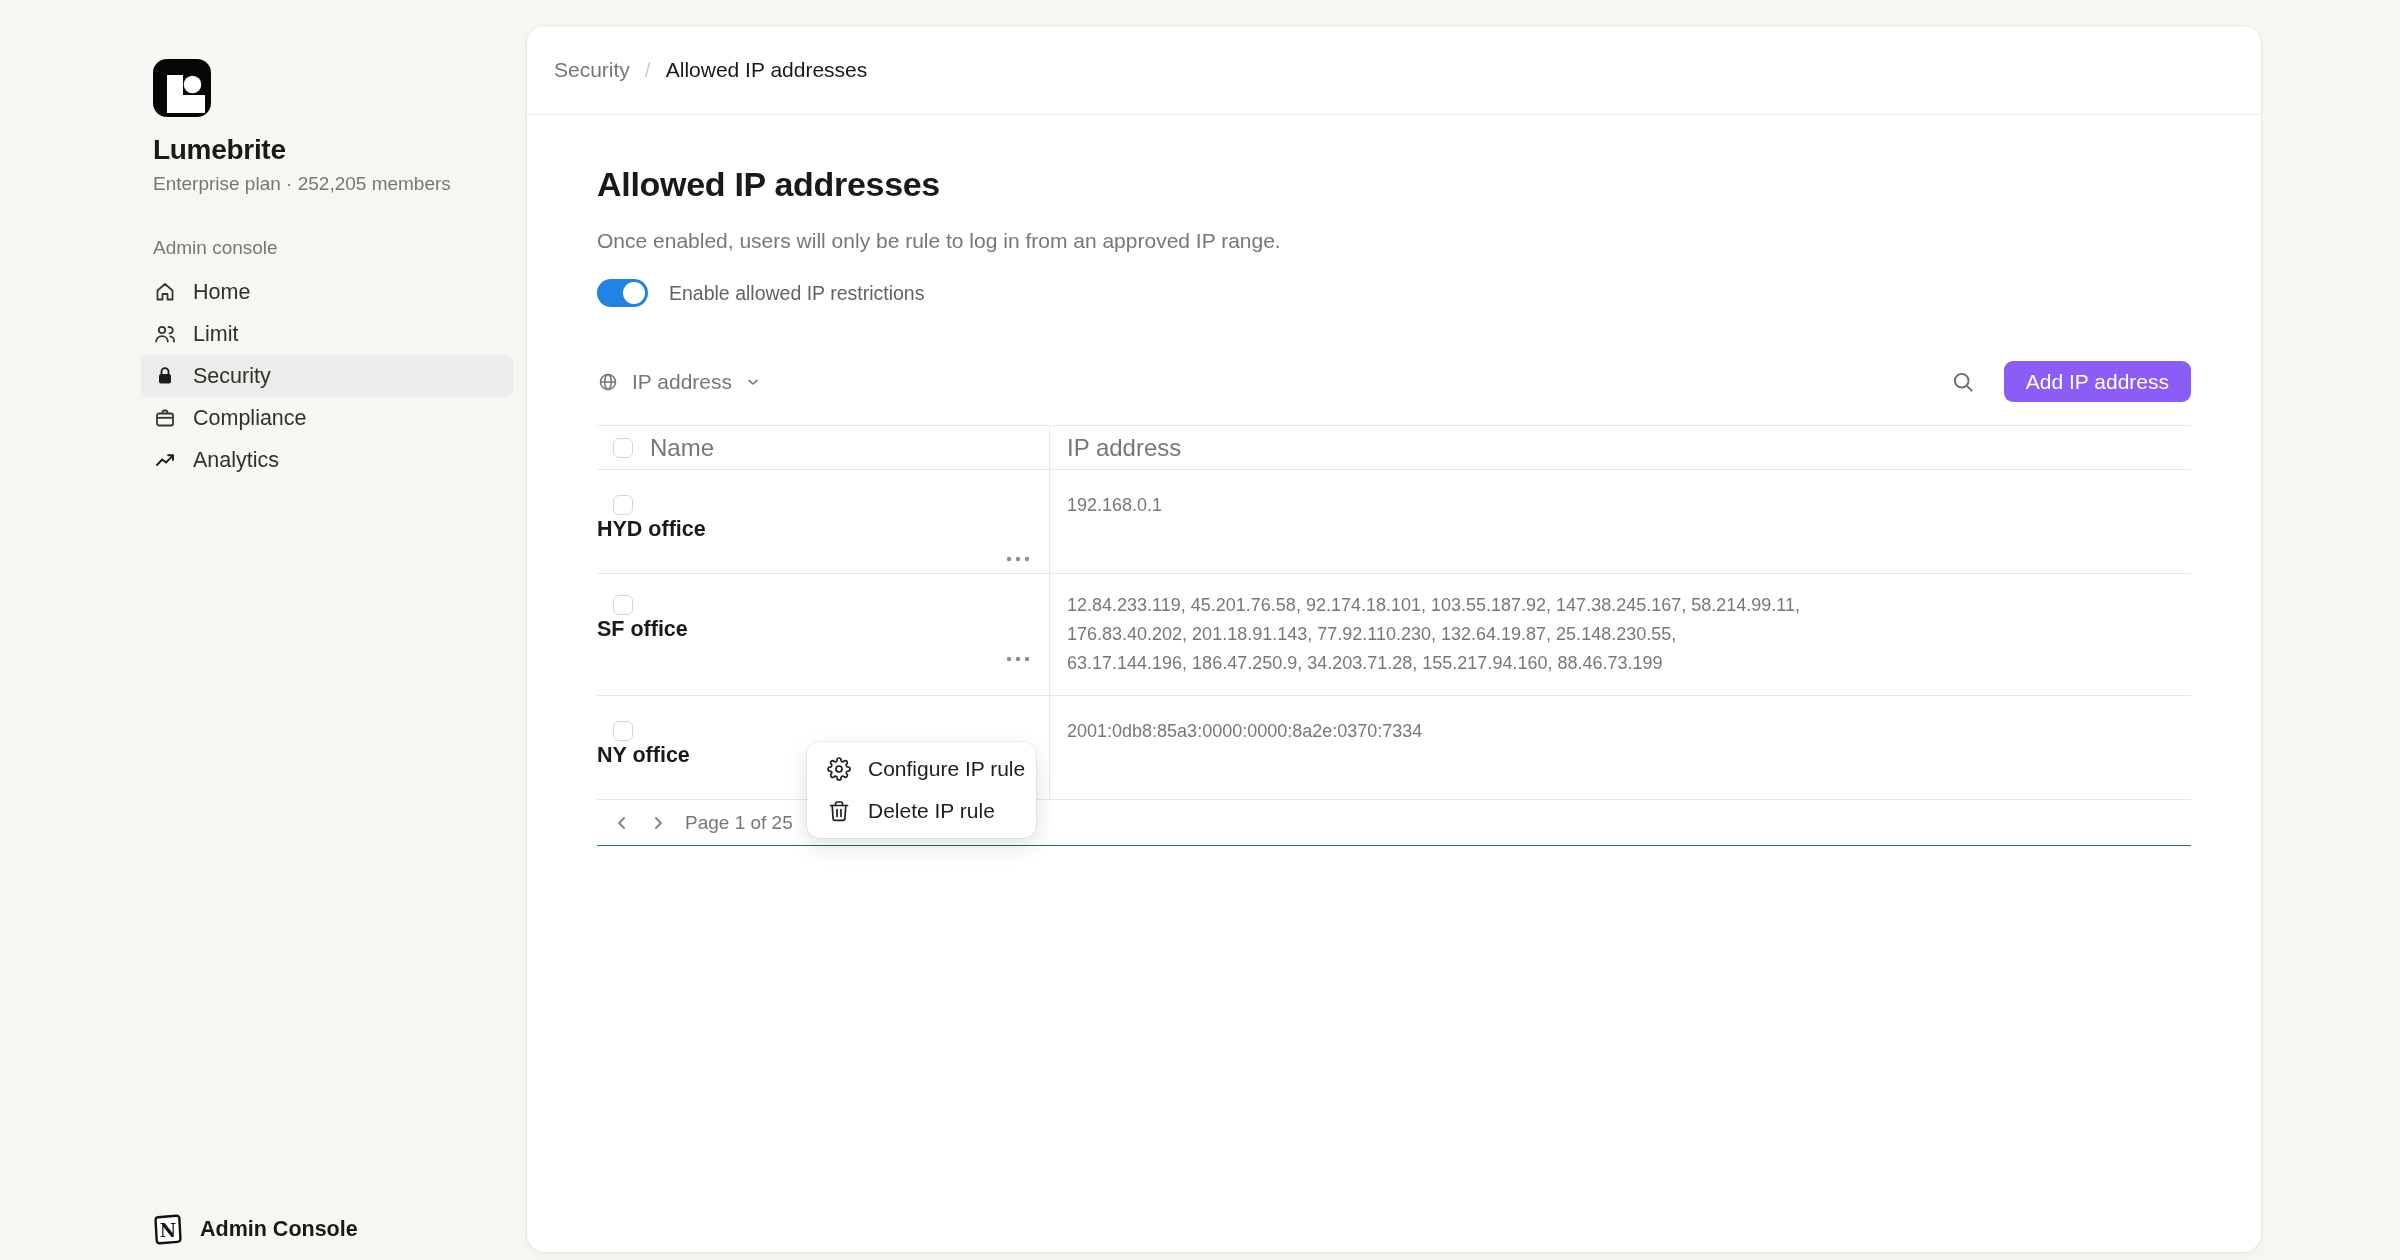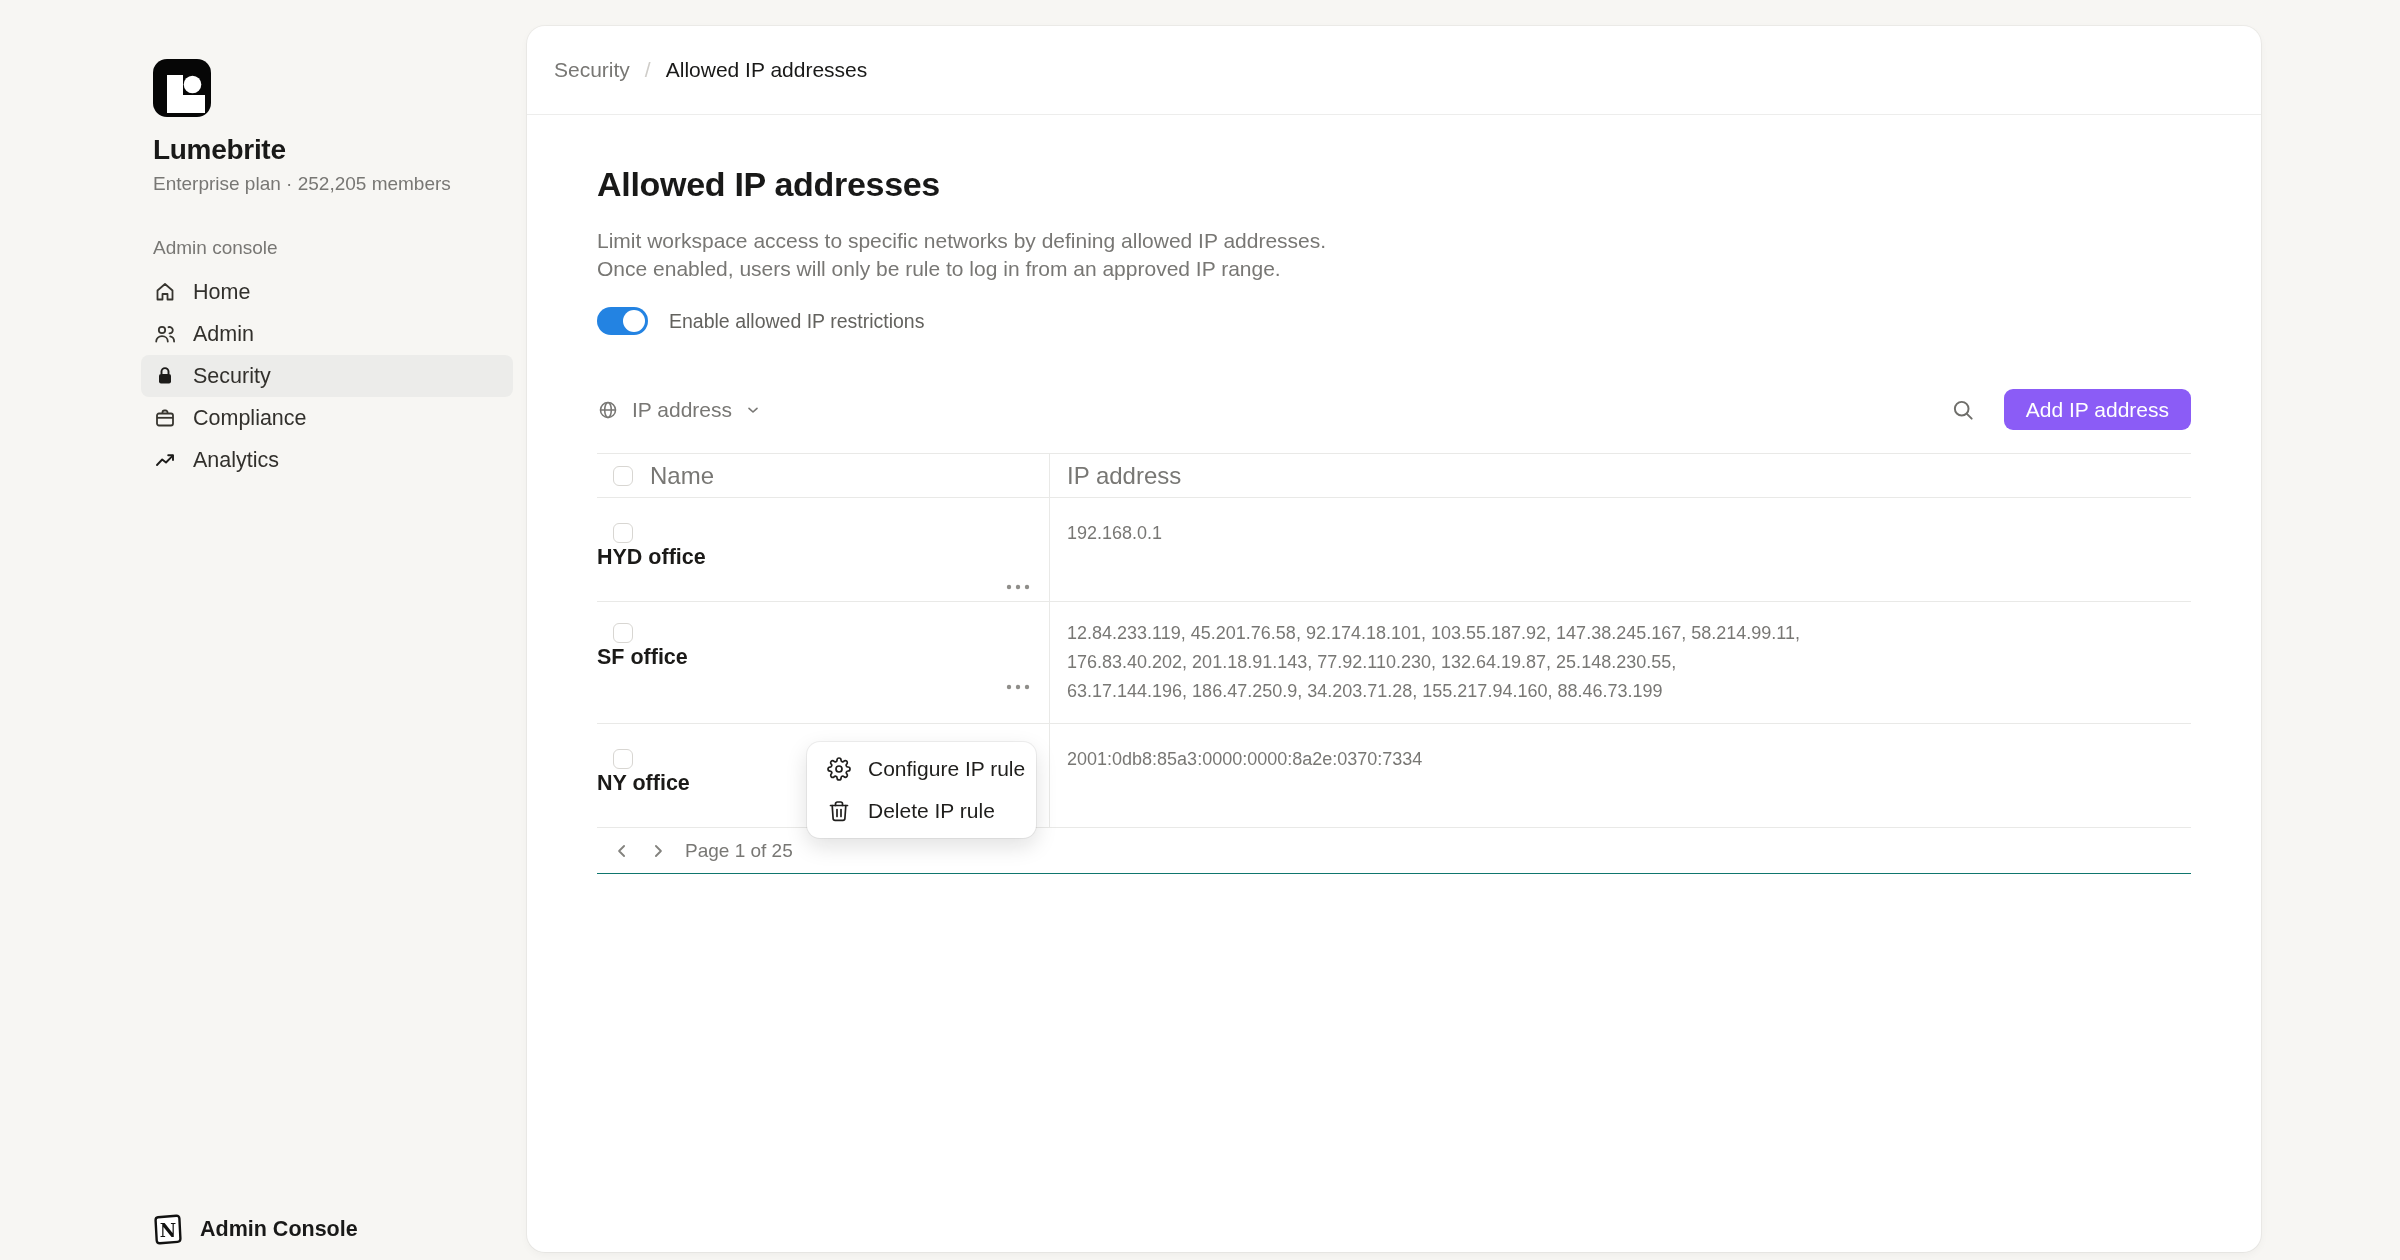--- a/index.html
+++ b/index.html
@@ -112,21 +112,21 @@
       </div>
       <div class="nav-item">
         <span class="icon">
           <svg width="24" height="24" viewBox="0 0 24 24" fill="none" stroke="#37352F" stroke-width="1.8" stroke-linecap="round">
             <circle cx="9" cy="8" r="3.2"></circle>
             <path d="M3.2 19.5 c0-3.4 2.6-5.3 5.8-5.3 s5.8 1.9 5.8 5.3"></path>
             <path d="M15.5 5.2 a3.2 3.2 0 1 1 1 6.2"></path>
             <path d="M17.2 14.4 c2.4 0.4 3.9 2.2 3.9 5.1"></path>
           </svg>
         </span>
-        <span>Admin</span>
+        <span>Limit</span>
       </div>
       <div class="nav-item selected">
         <span class="icon">
           <svg width="24" height="24" viewBox="0 0 24 24">
             <path d="M8.5 10 V7.6 a3.5 3.5 0 0 1 7 0 V10" fill="none" stroke="#1D1C1A" stroke-width="1.9"></path>
             <rect x="6" y="10" width="12" height="9.5" rx="2" fill="#1D1C1A"></rect>
           </svg>
         </span>
         <span>Security</span>
       </div>
@@ -166,21 +166,20 @@
     <div class="breadcrumb">
       <span class="bc-parent">Security</span>
       <span class="bc-sep">/</span>
       <span class="bc-current">Allowed IP addresses</span>
     </div>
 
     <div class="content">
       <h1 class="page-title">Allowed IP addresses</h1>
 
       <div class="desc">
-        <div>Limit workspace access to specific networks by defining allowed IP addresses.</div>
         <div>Once enabled, users will only be rule to log in from an approved IP range.</div>
       </div>
 
       <div class="toggle-row">
         <div class="toggle">
           <div class="knob"></div>
         </div>
         <span class="toggle-label">Enable allowed IP restrictions</span>
       </div>
 

